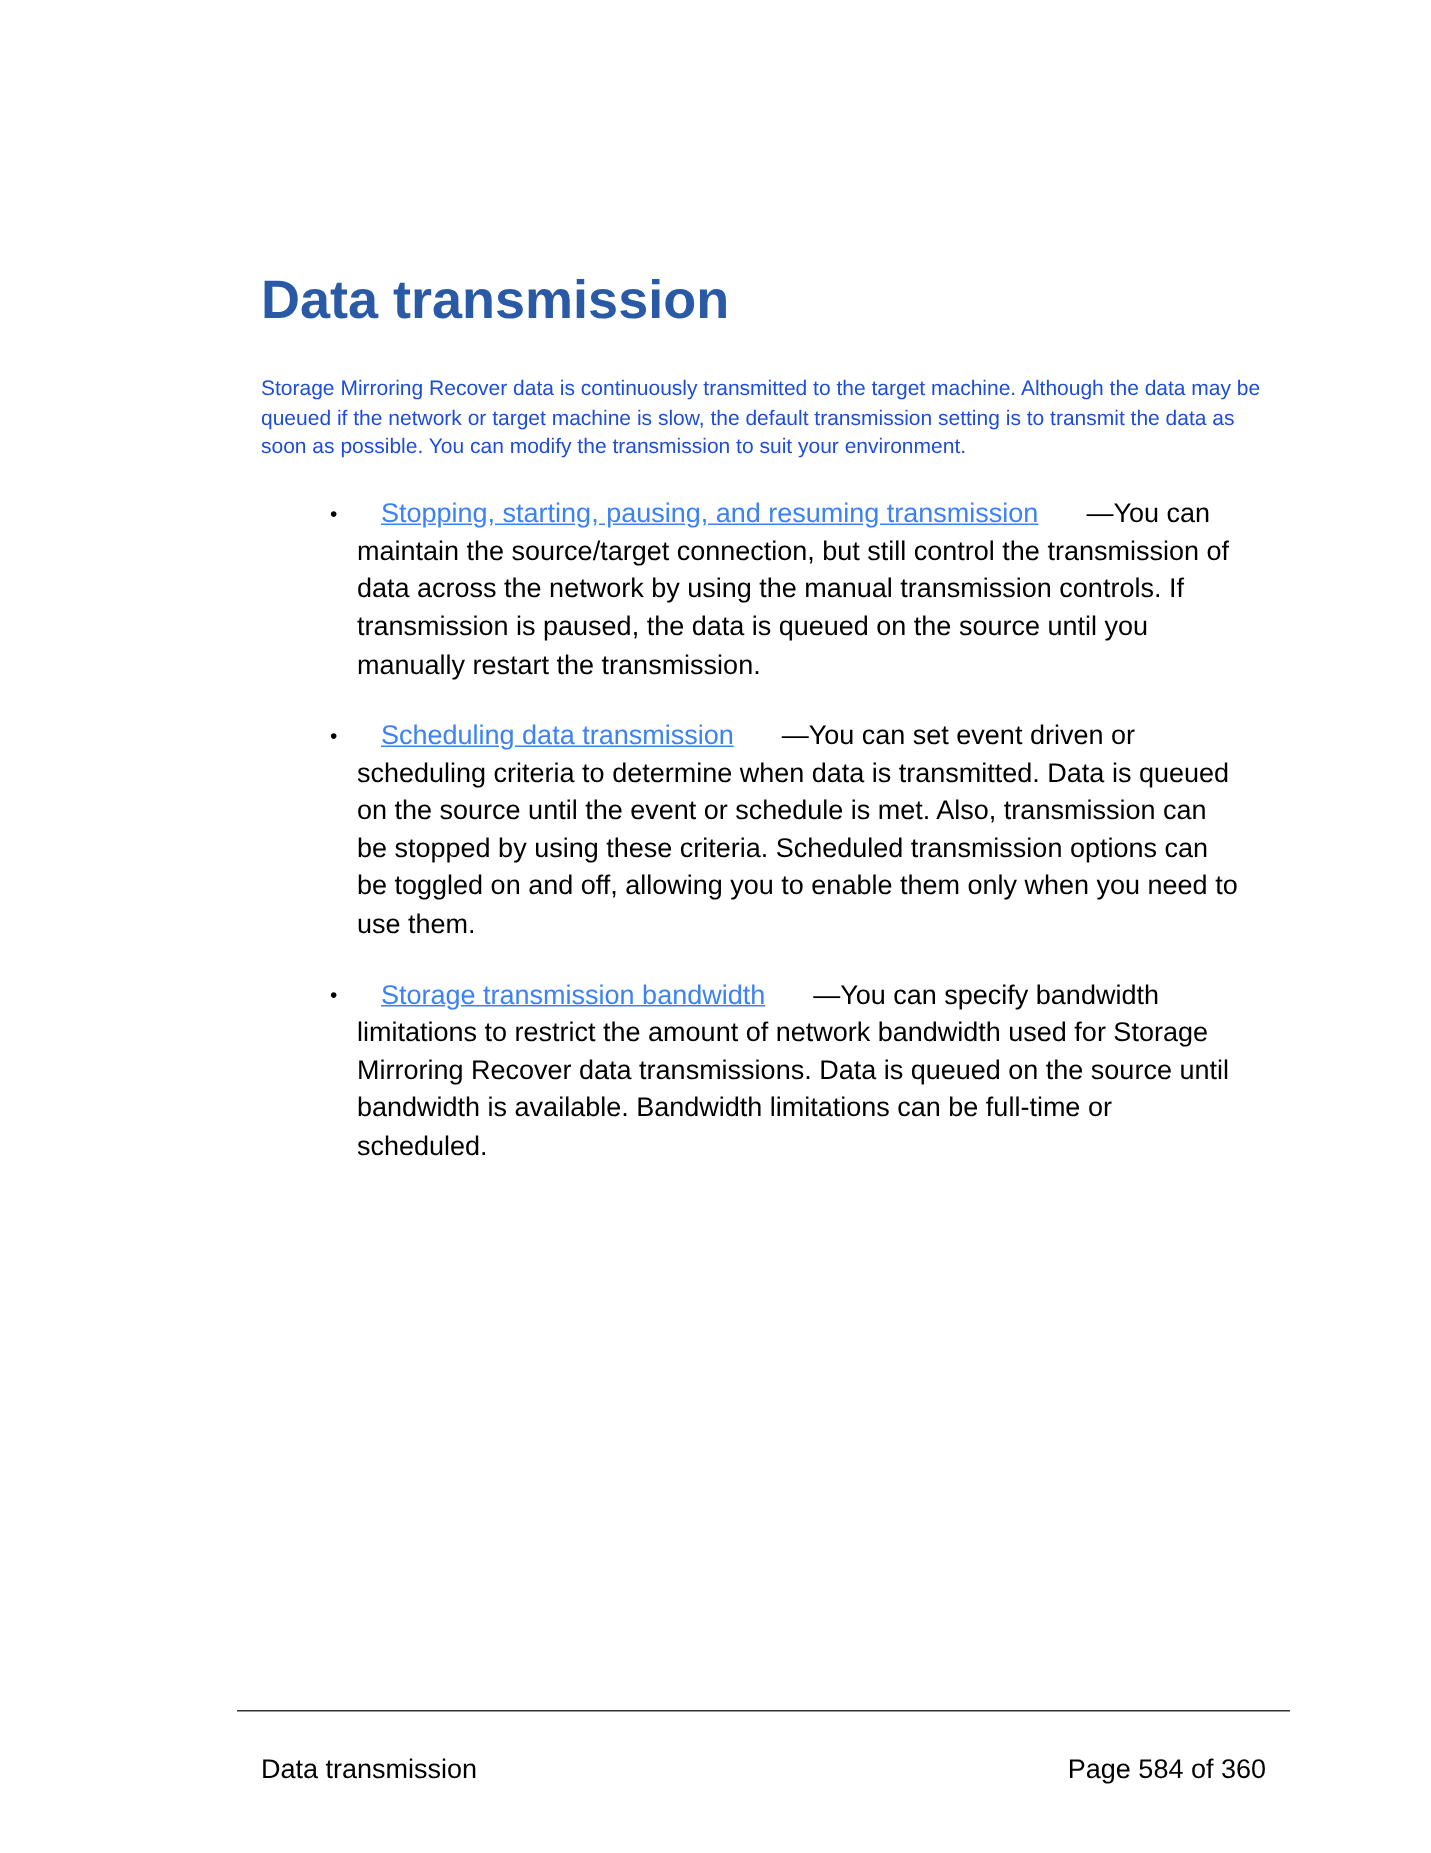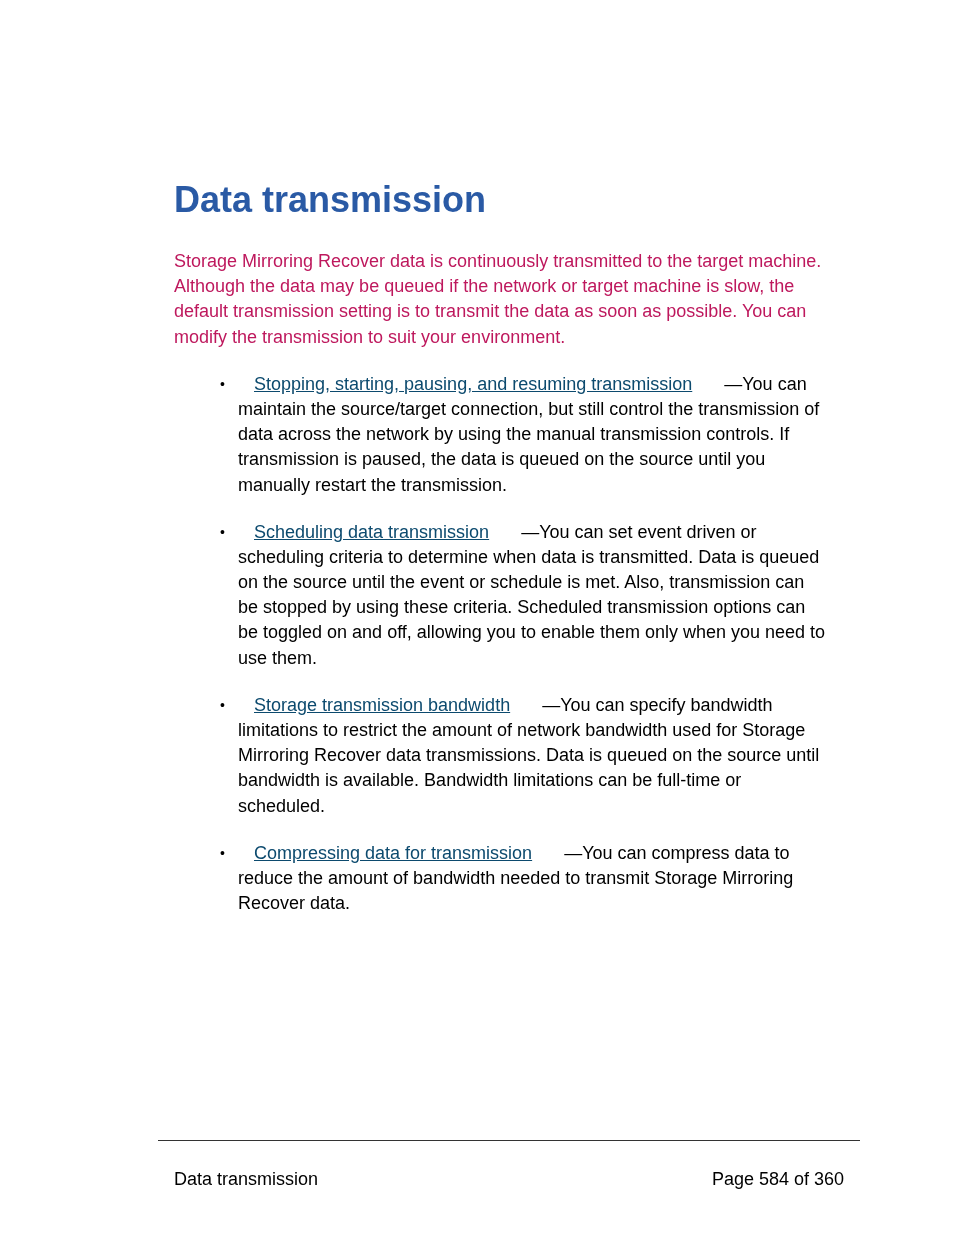--- a/index.html
+++ b/index.html
@@ -17,22 +17,22 @@
     .page {
       padding: 115px 110px 0 110px;
     }
     h1 {
       color: #2a5aa5;
       font-size: 36px;
       font-weight: bold;
       margin-bottom: 28px;
     }
     .intro {
-      color: #be185d;
-      font-size: 18px;
+      color: #1d4ed8;
+      font-size: 14px;
       line-height: 1.4;
       margin-bottom: 22px;
     }
     ul {
       list-style: none;
       padding-left: 48px;
     }
     li {
       position: relative;
       color: #000000;
@@ -43,21 +43,21 @@
     }
     li::before {
       content: "•";
       position: absolute;
       left: -18px;
       font-size: 14px;
       top: 3px;
       color: #000000;
     }
     .link {
-      color: #0c4a6e;
+      color: #3b82f6;
       text-decoration: underline;
       cursor: pointer;
     }
     .footer {
       position: absolute;
       bottom: 45px;
       left: 110px;
       right: 110px;
       border-top: 1px solid #333;
       padding-top: 12px;
@@ -76,22 +76,19 @@
   <ul>
     <li>
       <span class="link">Stopping, starting, pausing, and resuming transmission</span><span>—You can maintain the source/target connection, but still control the transmission of data across the network by using the manual transmission controls. If transmission is paused, the data is queued on the source until you manually restart the transmission.</span>
     </li>
     <li>
       <span class="link">Scheduling data transmission</span><span>—You can set event driven or scheduling criteria to determine when data is transmitted. Data is queued on the source until the event or schedule is met. Also, transmission can be stopped by using these criteria. Scheduled transmission options can be toggled on and off, allowing you to enable them only when you need to use them.</span>
     </li>
     <li>
       <span class="link">Storage transmission bandwidth</span><span>—You can specify bandwidth limitations to restrict the amount of network bandwidth used for Storage Mirroring Recover data transmissions. Data is queued on the source until bandwidth is available. Bandwidth limitations can be full-time or scheduled.</span>
     </li>
-    <li>
-      <span class="link">Compressing data for transmission</span><span>—You can compress data to reduce the amount of bandwidth needed to transmit Storage Mirroring Recover data.</span>
-    </li>
   </ul>
 </div>
 
 <div class="footer">
   <span>Data transmission</span>
   <span>Page 584 of 360</span>
 </div>
 
 </body></html>

